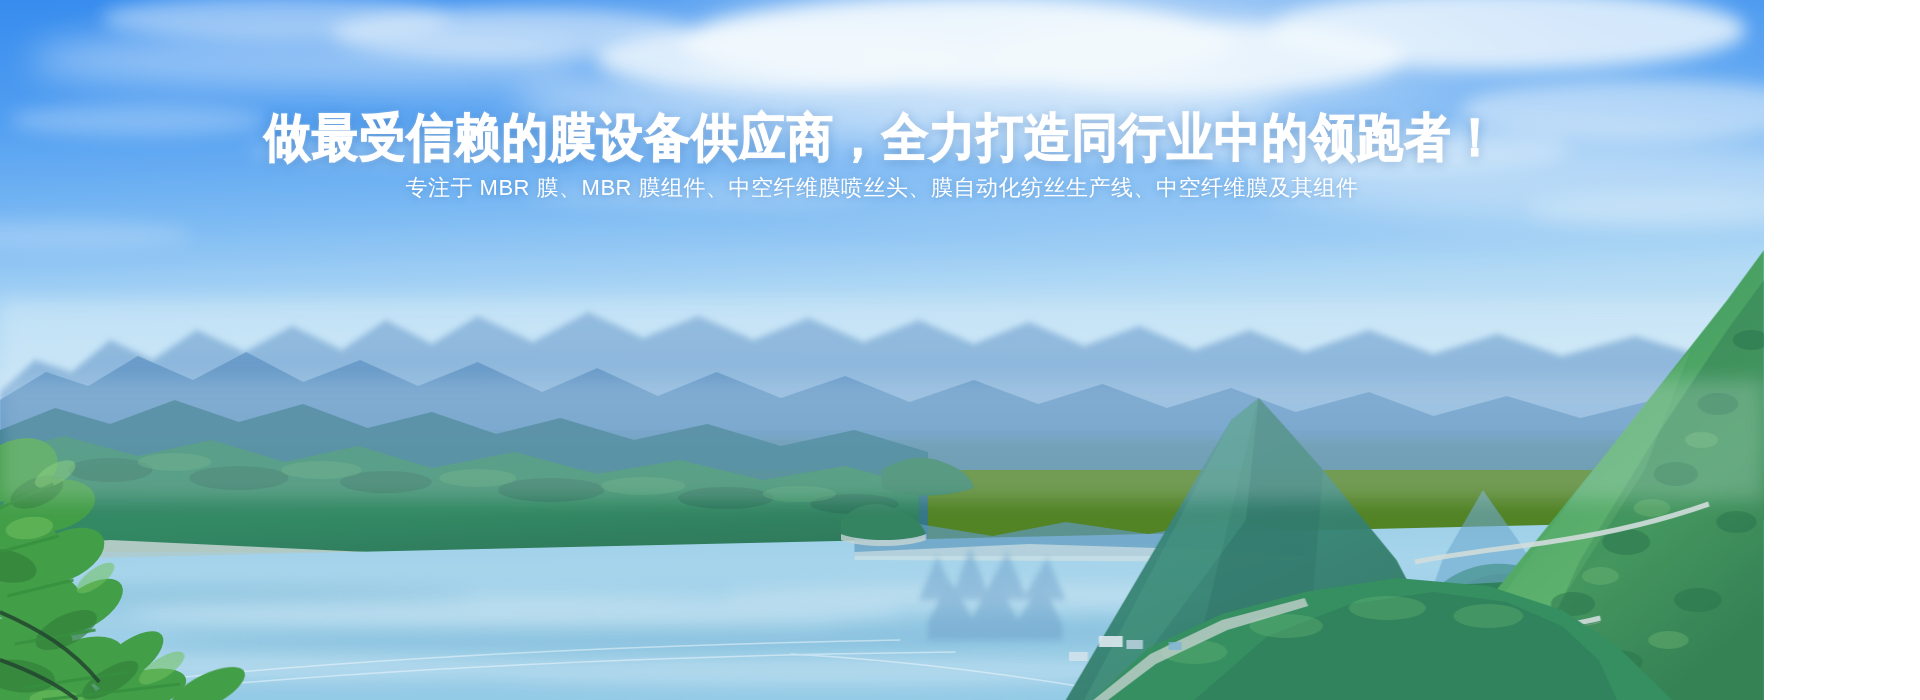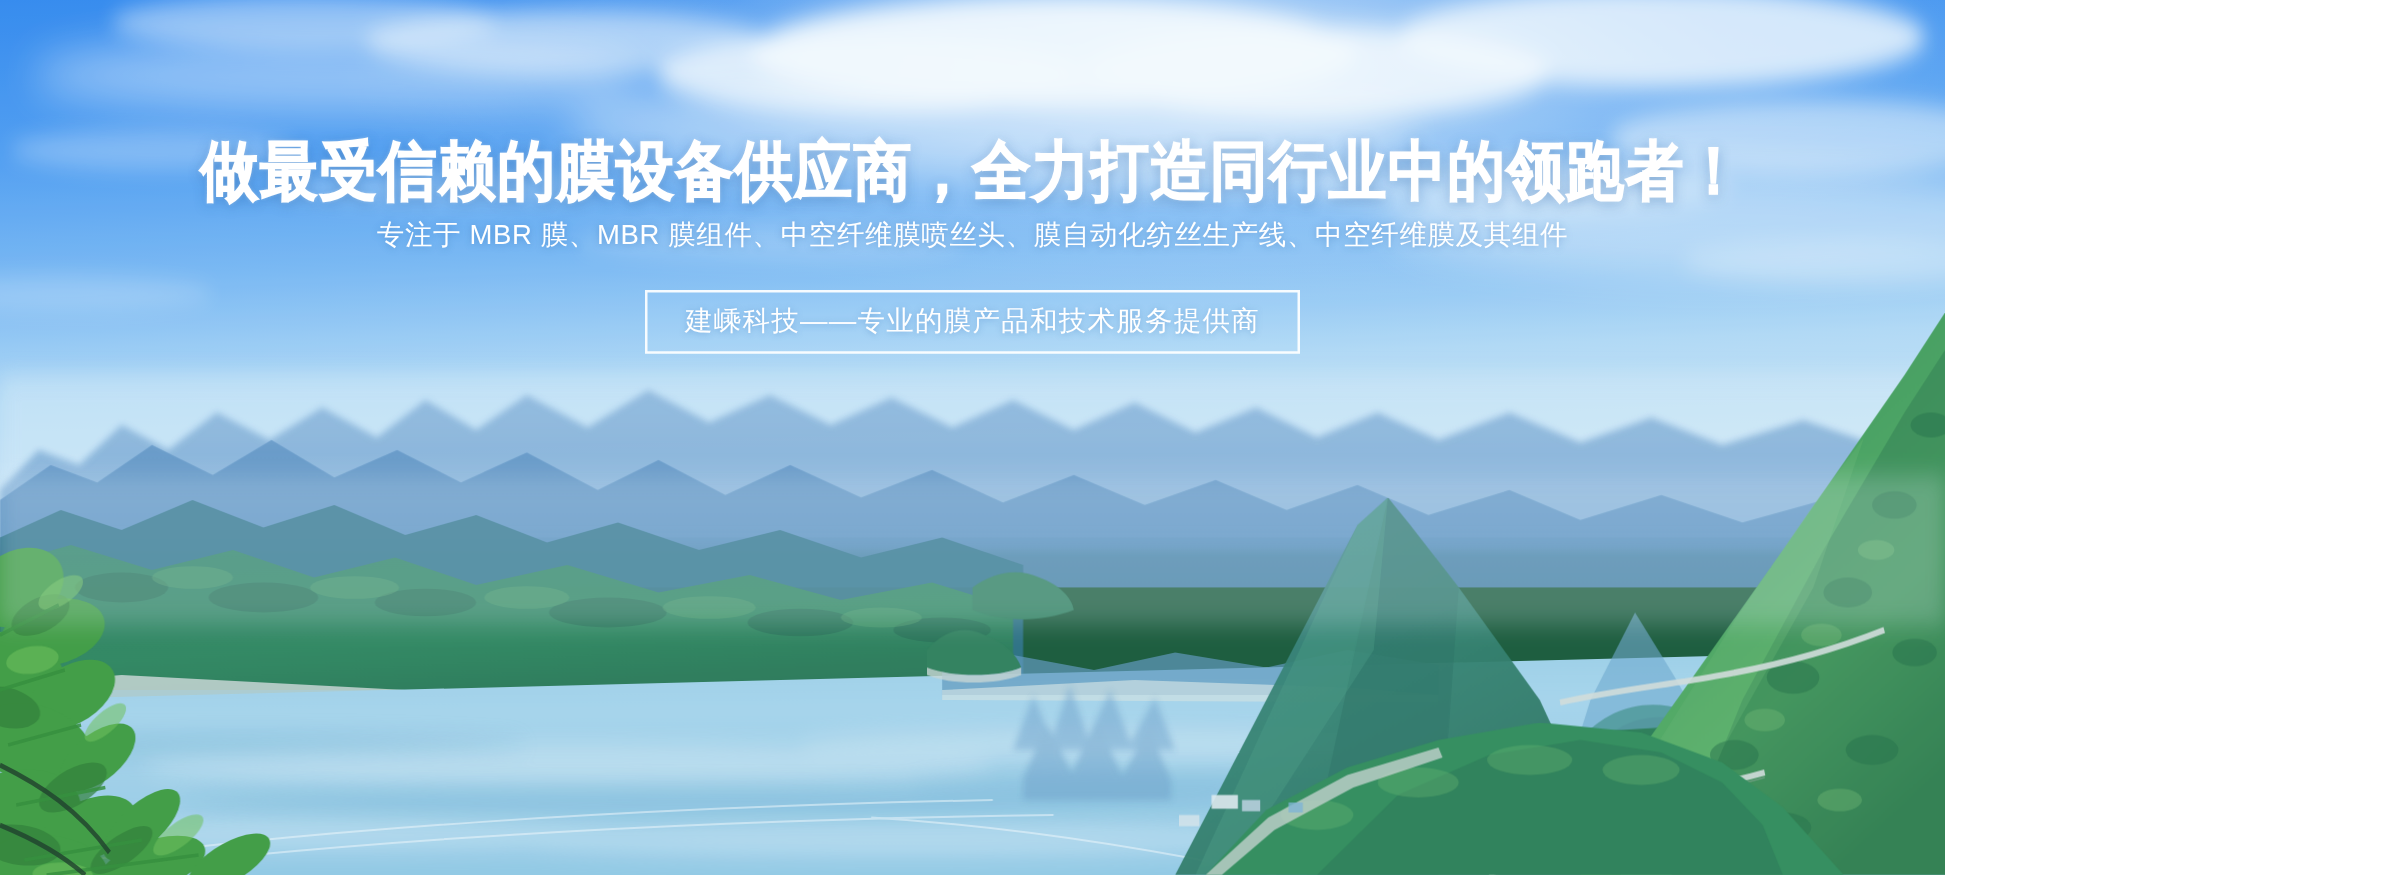--- a/index.html
+++ b/index.html
@@ -7,24 +7,24 @@
     margin: 0;
     padding: 0;
     background: #ffffff;
   }
   body {
     font-family: "Liberation Sans", "DejaVu Sans", sans-serif;
   }
 
   .banner {
     position: relative;
-    width: 1556px;
+    width: 1764px;
     height: 700px;
     overflow: hidden;
-    background: #14532d;
+    background: #4d7c0f;
   }
 
   .scene {
     position: absolute;
     inset: 0;
     width: 100%;
     height: 100%;
     display: block;
   }
 
@@ -392,18 +392,15 @@
 
     <rect x="0" y="0" width="1920" height="700" fill="#7fc4ef" opacity="0.10"></rect>
     <rect x="0" y="380" width="1920" height="120" fill="#e3f1fa" opacity="0.22" filter="url(#soft)"></rect>
   </svg>
 
   <div class="hero-copy">
     <h1 class="headline">做最受信赖的膜设备供应商，全力打造同行业中的领跑者！</h1>
 
     <p class="subline">专注于 MBR 膜、MBR 膜组件、中空纤维膜喷丝头、膜自动化纺丝生产线、中空纤维膜及其组件</p>
 
-    <div class="tagline-wrap">
-      <div class="tagline-box">建嵊科技——专业的膜产品和技术服务提供商</div>
-    </div>
   </div>
 
 </div>
 
 </body></html>

